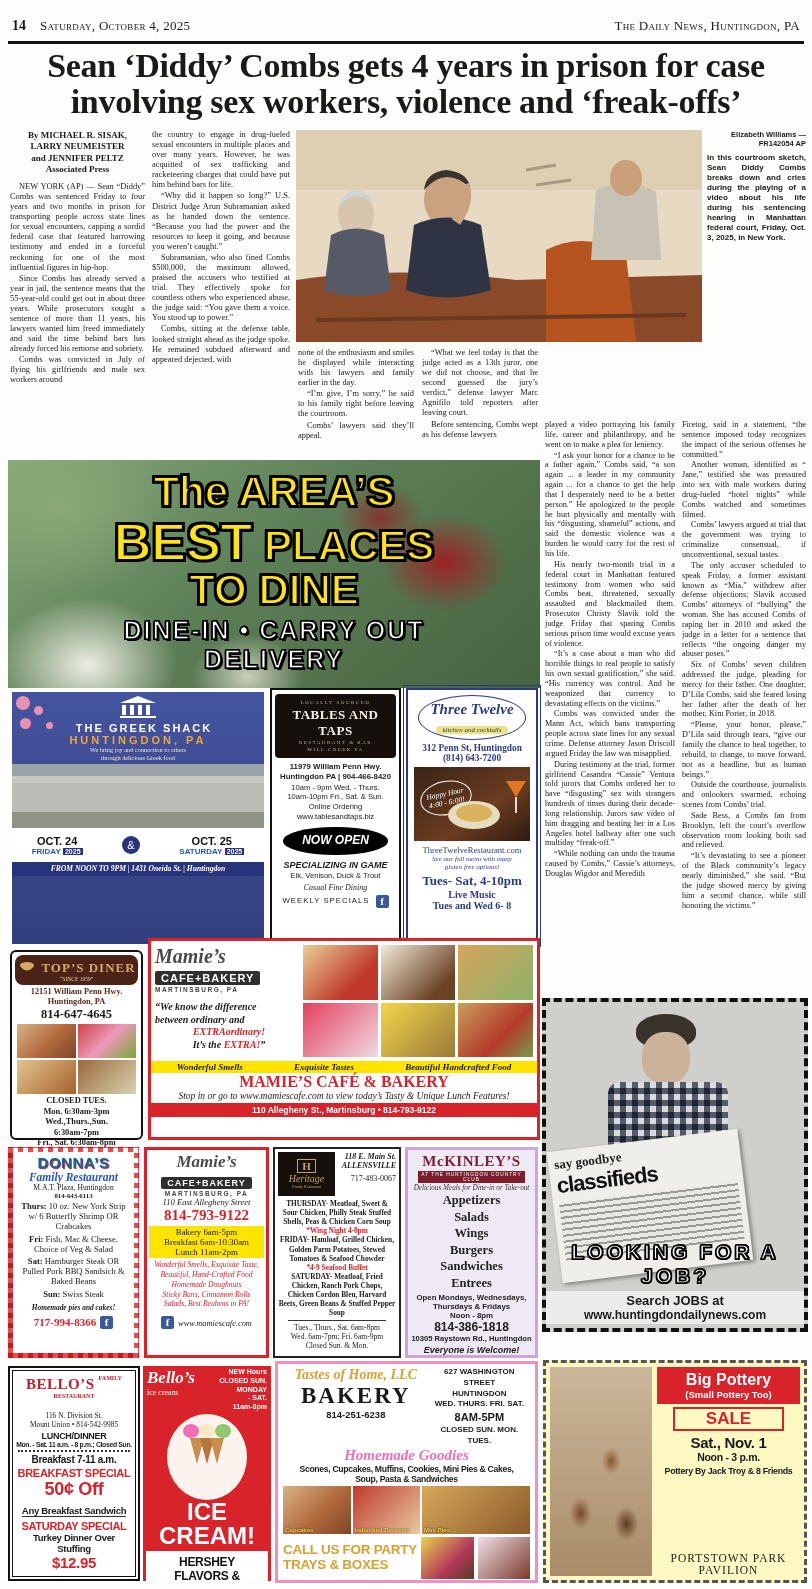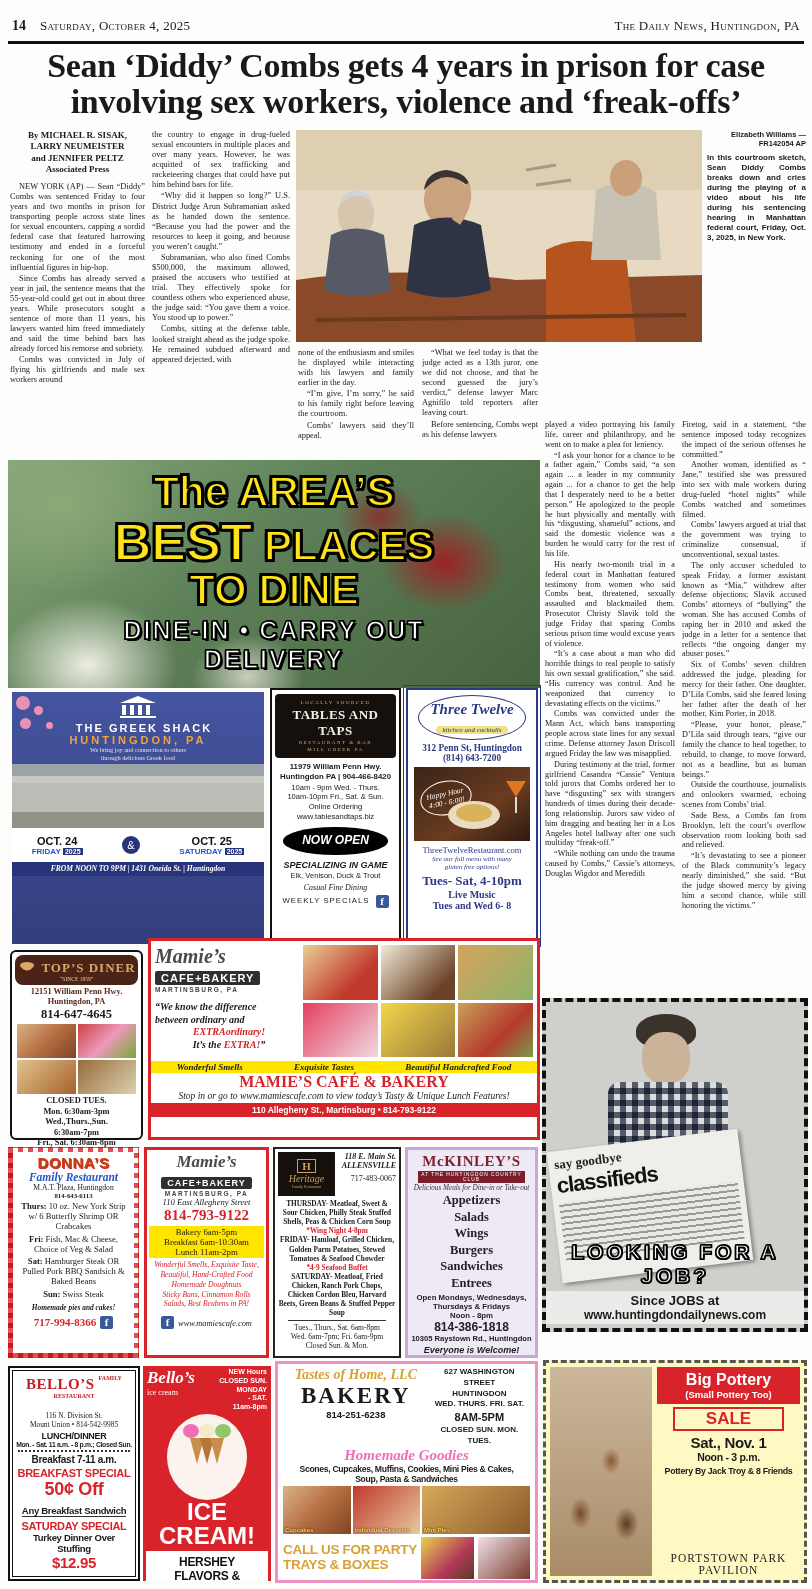--- a/index.html
+++ b/index.html
@@ -86,21 +86,21 @@
      repeating-linear-gradient(90deg,rgba(60,70,90,.85) 0 6px,rgba(235,235,235,.9) 6px 12px);
      background-blend-mode:multiply;}
   .outline-txt{color:#fff;font-family:"Liberation Sans",sans-serif;font-weight:bold;letter-spacing:3px;
      -webkit-text-stroke:1.5px #000;text-shadow:1px 1px 0 #000,-1px 1px 0 #000,1px -1px 0 #000;}
   
   .gingham{background:
      repeating-linear-gradient(0deg,rgba(216,35,42,.8) 0 5px,rgba(255,255,255,.9) 5px 10px),
      repeating-linear-gradient(90deg,rgba(216,35,42,.8) 0 5px,rgba(255,255,255,.9) 5px 10px);
      background-blend-mode:multiply;padding:5px;}
   .donnas-in{background:#fff;height:100%;box-sizing:border-box;padding:2px 3px;text-align:center;}
-  .donnas-name{color:#c2410c;font-family:"Liberation Sans",sans-serif;font-weight:bold;font-size:15px;
+  .donnas-name{color:#0369a1;font-family:"Liberation Sans",sans-serif;font-weight:bold;font-size:15px;
      text-shadow:1px 1px 0 #d8232a;letter-spacing:.5px;}
   .donnas-script{color:#2456c9;font-style:italic;font-weight:bold;font-size:11.5px;}
   .spec{font-size:8.6px;line-height:1.15;margin:3px 0;}
   
   .her{border:2px solid #222;padding:3px;text-align:center;font-size:7.3px;}
   .her-logo{background:#15100c;color:#c9a15a;width:57px;height:44px;float:left;margin-right:3px;
      display:flex;flex-direction:column;align-items:center;justify-content:center;}
   .her-H{border:1px solid #c9a15a;padding:0 4px;font-size:11px;font-weight:bold;}
   .her-name{font-style:italic;font-size:10px;}
   .her-menu{font-weight:bold;line-height:1.25;clear:none;}
@@ -401,21 +401,21 @@
       <div class="check" style="position:absolute;left:62px;top:80px;width:120px;height:120px;border-radius:12px 12px 0 0;"></div>
       <div style="position:absolute;left:8px;top:138px;width:180px;height:120px;background:#efeeea;transform:rotate(-7deg);box-shadow:2px 2px 4px rgba(0,0,0,.4);padding:6px;">
         <div style="font-family:'Liberation Serif',serif;font-weight:bold;font-size:13px;color:#222;">say goodbye</div>
         <div style="font-family:'Liberation Sans',sans-serif;font-weight:bold;font-size:22px;color:#111;letter-spacing:-1px;">classifieds</div>
         <div style="margin-top:4px;height:58px;background:repeating-linear-gradient(0deg,#9a9a95 0 2px,#e8e8e4 2px 6px);"></div>
       </div>
       <div style="position:absolute;left:0;right:0;bottom:40px;" class="ctr">
         <span class="outline-txt" style="font-size:21px;">LOOKING FOR A JOB?</span>
       </div>
       <div style="position:absolute;left:0;right:0;bottom:4px;background:rgba(240,240,238,.85);padding:2px 0;" class="ctr">
-        <div class="sans" style="font-weight:bold;font-size:13px;">Since JOBS at</div>
+        <div class="sans" style="font-weight:bold;font-size:13px;">Search JOBS at</div>
         <div class="sans" style="font-weight:bold;font-size:12px;">www.huntingdondailynews.com</div>
       </div>
     </div>
   </div>
 
   <div class="abs ad gingham" style="left:8px;top:1147px;width:131px;height:211px;">
     <div class="donnas-in">
       <div class="donnas-name">DONNA’S</div>
       <div class="donnas-script">Family Restaurant</div>
       <div style="font-size:7.6px;">M.A.T. Plaza, Huntingdon</div>

